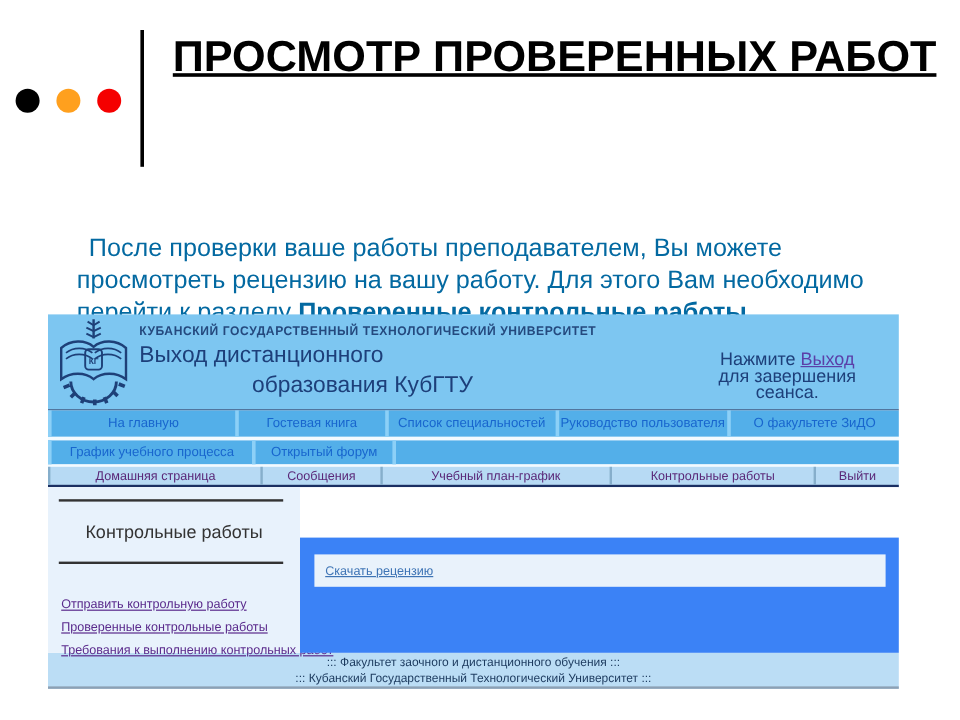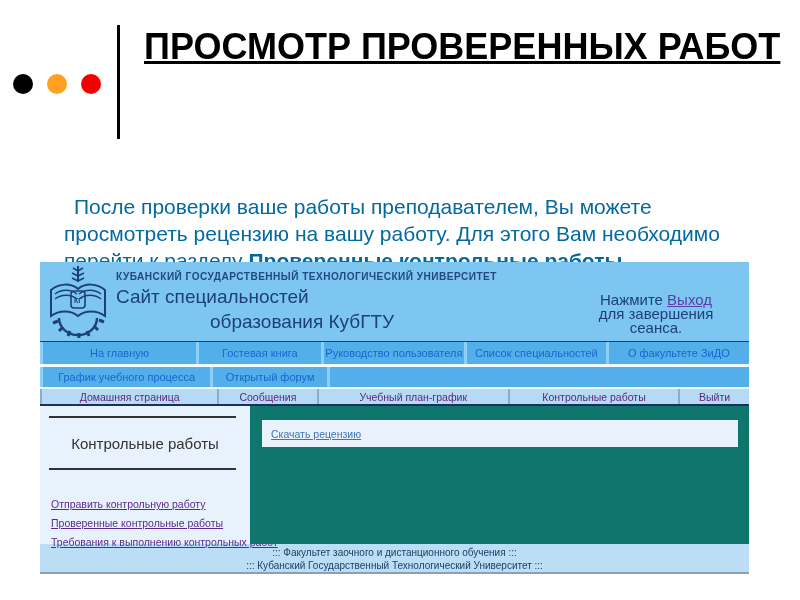--- a/index.html
+++ b/index.html
@@ -58,21 +58,21 @@
 
   .content { display:flex; height:138px; background:#ffffff; }
   .sidebar { width:210px; background:#E8F2FC; }
   .side-rule { height:2px; background:#333333; margin:0 14px 0 9px; }
   .rule-top { margin-top:10px; }
   .rule-bottom { margin-top:16px; }
   .side-heading { margin-top:17px; text-align:center; font-size:15px; color:#333333; }
   .side-links { margin-top:25px; padding-left:11px; }
   .side-links a { display:block; font-size:10.5px; line-height:19px; color:#5A2A8C;
                   text-decoration:underline; white-space:nowrap; cursor:pointer; }
-  .main { flex:1; background:#0f766e; }
+  .main { flex:1; background:#3b82f6;margin-top:42px; }
   .strip { margin:14px 11px 0 12px; height:27px; background:#E9F2FB;
            display:flex; align-items:center; padding-left:9px; font-size:10.5px; color:#1C3A5E; }
   .strip a { color:#3E74B5; text-decoration:underline; cursor:pointer; }
   .strip .info { white-space:pre; }
 
   .site-footer { height:30px; background:#BBDDF5; border-bottom:2px solid #8CA0B4;
                  text-align:center; font-size:10px; color:#1C3A5E; line-height:13px; padding-top:2px; }
 </style>
 </head>
 <body>
@@ -97,40 +97,40 @@
           <path d="M32,6 l-5,-3 M32,6 l5,-3 M32,11 l-6,-3 M32,11 l6,-3 M32,16 l-6,-3 M32,16 l6,-3" stroke-width="1.6"></path>
           <path d="M5,25 C13,18 25,18 32,24 C39,18 51,18 59,25 L59,51 C51,45 39,45 32,51 C25,45 13,45 5,51 Z"></path>
           <path d="M9,29 C15,24 25,24 31,29 M9,34 C15,29 25,29 31,34 M55,29 C49,24 39,24 33,29 M55,34 C49,29 39,29 33,34" stroke-width="1.4"></path>
           <rect x="25" y="26" width="14" height="17" rx="3" stroke-width="1.6"></rect>
           <path d="M13,53 a19,17 0 0 0 38,0" stroke-width="2.4"></path>
           <path d="M12,56 l-5,2 M17,62 l-4,4 M24,66 l-2,5 M33,68 l0,5 M41,66 l2,5 M48,61 l4,4 M53,55 l5,2" stroke-width="3"></path>
         </g>
         <text x="32" y="38" font-size="7" fill="#1E4078" text-anchor="middle" font-weight="bold">КГ</text>
       </svg>
       <div class="univ-name">КУБАНСКИЙ ГОСУДАРСТВЕННЫЙ ТЕХНОЛОГИЧЕСКИЙ УНИВЕРСИТЕТ</div>
-      <div class="site-title-1">Сайт специальностей</div>
+      <div class="site-title-1">Выход дистанционного</div>
       <div class="site-title-2">образования КубГТУ</div>
       <div class="logout"><span>Нажмите </span><a>Выход</a><br>
         <span>для завершения сеанса.</span>
       </div>
     </div>
 
     <div class="nav-wrap">
       <div class="nav nav-1">
         <div class="nav-item" style="width:22%">
             <a>На главную</a>
           </div>
         <div class="nav-item" style="width:17.6%">
             <a>Гостевая книга</a>
           </div>
+        <div class="nav-item" style="width:20%">
+            <a>Список специальностей</a>
+          </div>
         <div class="nav-item" style="width:20.2%">
             <a>Руководство пользователя</a>
-          </div>
-        <div class="nav-item" style="width:20%">
-            <a>Список специальностей</a>
           </div>
         <div class="nav-item" style="width:20.2%">
             <a>О факультете ЗиДО</a>
           </div>
       </div>
       <div class="nav-sep"></div>
       <div class="nav nav-2">
         <div class="nav-item" style="width:24%">
             <a>График учебного процесса</a>
           </div>

